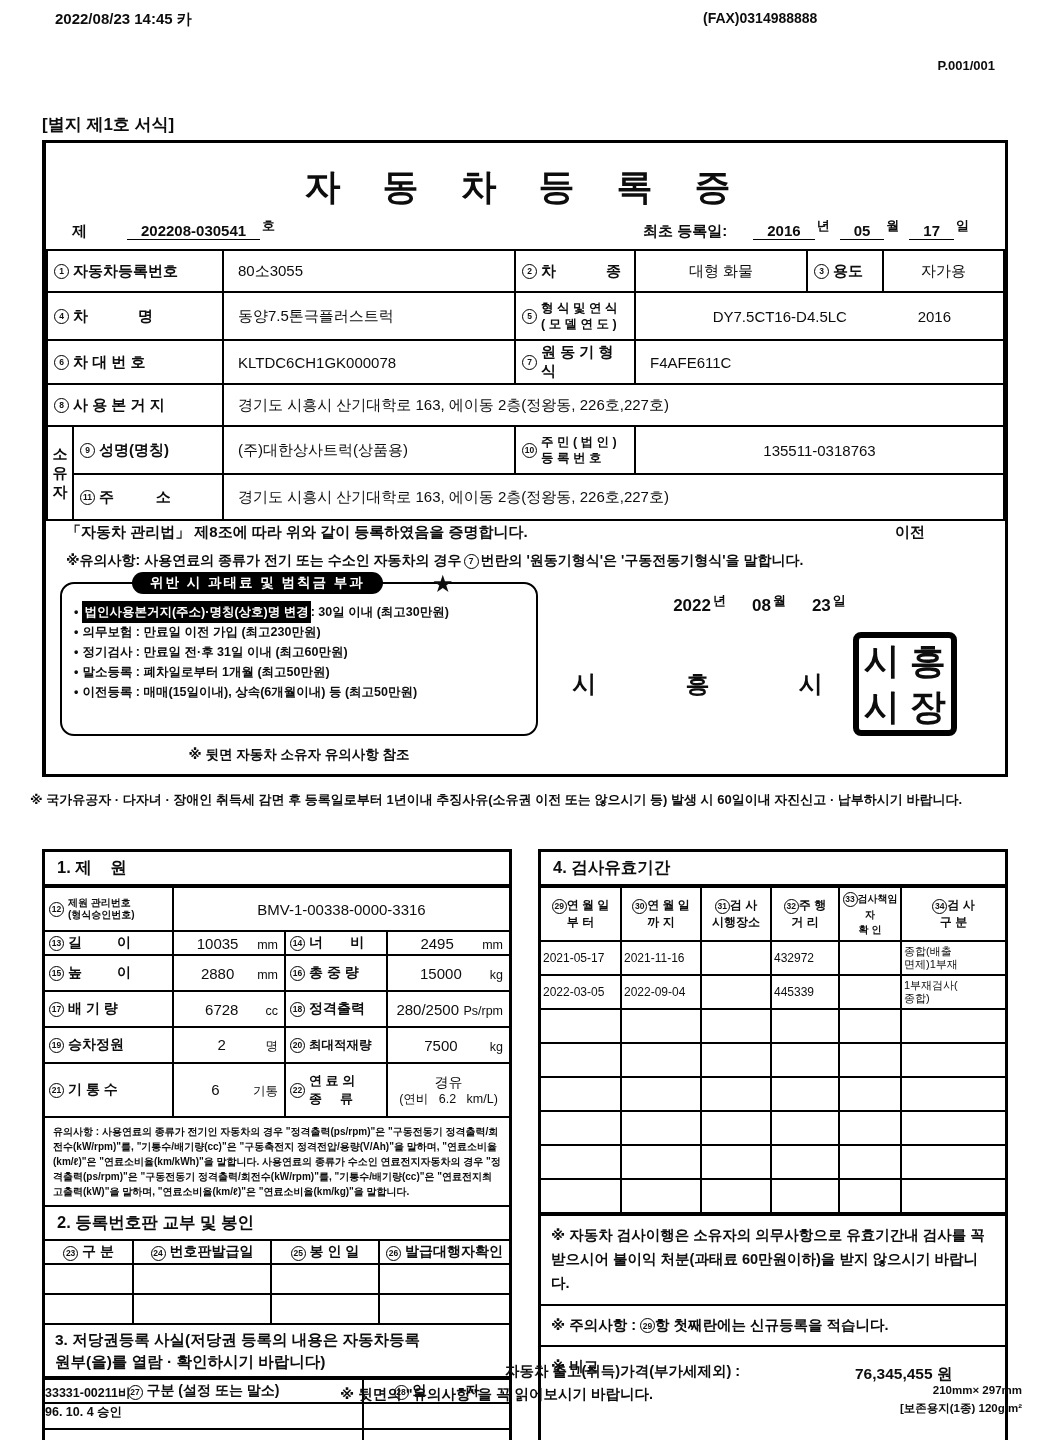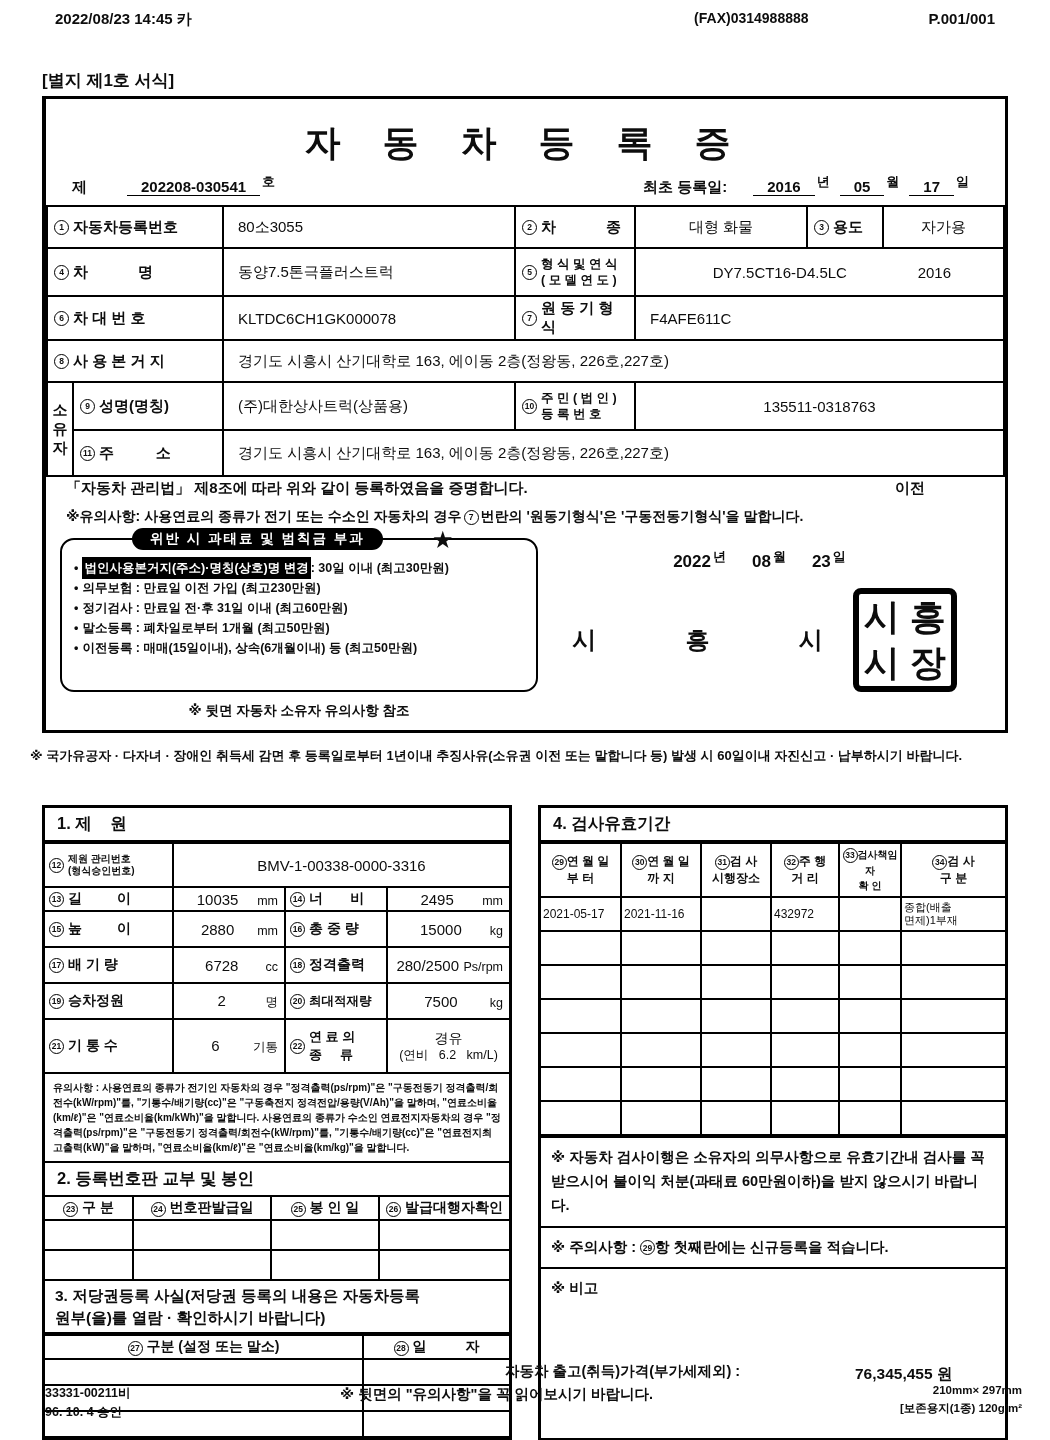--- a/index.html
+++ b/index.html
@@ -3,21 +3,21 @@
 <meta charset="utf-8">
 <style>
   html,body{margin:0;padding:0;background:#fff;}
   body{width:1050px;height:1440px;font-family:"Liberation Sans","DejaVu Sans",sans-serif;color:#0d0d0d;position:relative;overflow:hidden;}
   .pre{white-space:pre-wrap;}
   .ml{white-space:pre-line;}
   
   .fax-hdr{display:flex;align-items:flex-start;padding:10px 55px 0 55px;font-weight:bold;font-size:15px;}
   .fax-hdr .dt{flex:0 0 auto;}
   .fax-hdr .fx{margin-left:auto;margin-right:120px;font-size:14px;}
-  .fax-hdr .pg{font-size:15px;}
+  .fax-hdr .pg{font-size:13px;margin-top:48px;}
   .form-label{margin:40px 0 4px 42px;font-size:17px;font-weight:bold;}
   
   .cert-box{margin:0 42px;border:3px solid #000;border-left:4px solid #000;}
   .title{margin:0;text-align:center;font-size:36px;font-weight:bold;letter-spacing:16px;padding:20px 0 6px 0;}
   .docno-row{display:flex;align-items:baseline;font-size:15px;font-weight:bold;padding:4px 26px 8px 26px;}
   .uline{border-bottom:1.5px solid #000;padding:0 14px;font-weight:bold;}
   .unit{position:relative;top:-6px;margin:0 10px 0 2px;font-size:13px;}
   .docno-row .grow{flex:1;}
   table.main{width:100%;border-collapse:collapse;table-layout:fixed;}
   table.main td{border:2.5px solid #000;padding:2px 6px;font-size:15px;vertical-align:middle;}
@@ -268,21 +268,21 @@
               <span>흥</span>
               <span>시</span>
               <span>장</span>
           </span>
         </div>
       </div>
     </div>
     <div class="ref-note">※ 뒷면 자동차 소유자 유의사항 참조</div>
   </div>
 
-  <p class="tax-note">※ 국가유공자 · 다자녀 · 장애인 취득세 감면 후 등록일로부터 1년이내 추징사유(소유권 이전 또는 말합니다 등) 발생 시 60일이내 자진신고 · 납부하시기 바랍니다.</p>
+  <p class="tax-note">※ 국가유공자 · 다자녀 · 장애인 취득세 감면 후 등록일로부터 1년이내 추징사유(소유권 이전 또는 않으시기 등) 발생 시 60일이내 자진신고 · 납부하시기 바랍니다.</p>
 
   <div class="cols">
 
     <section class="lbox">
       <div class="sec-title pre">1. 제    원</div>
       <table class="grid">
         <colgroup>
             <col style="width:128px">
             <col style="width:112px">
             <col style="width:102px">
@@ -521,20 +521,29 @@
         </tr>
         <tr>
           <td>2021-05-17</td>
           <td>2021-11-16</td>
           <td></td>
           <td>432972</td>
           <td></td>
           <td class="kind ml">종합(배출
 면제)1부재</td>
         </tr>
+        <tr>
+          <td>2022-03-05</td>
+          <td>2022-09-04</td>
+          <td></td>
+          <td>445339</td>
+          <td></td>
+          <td class="kind ml">1부재검사(
+종합)</td>
+        </tr>
         <tr class="insp-empty">
               <td></td>
               <td></td>
               <td></td>
               <td></td>
               <td></td>
               <td></td>
             </tr>
         <tr class="insp-empty">
               <td></td>

